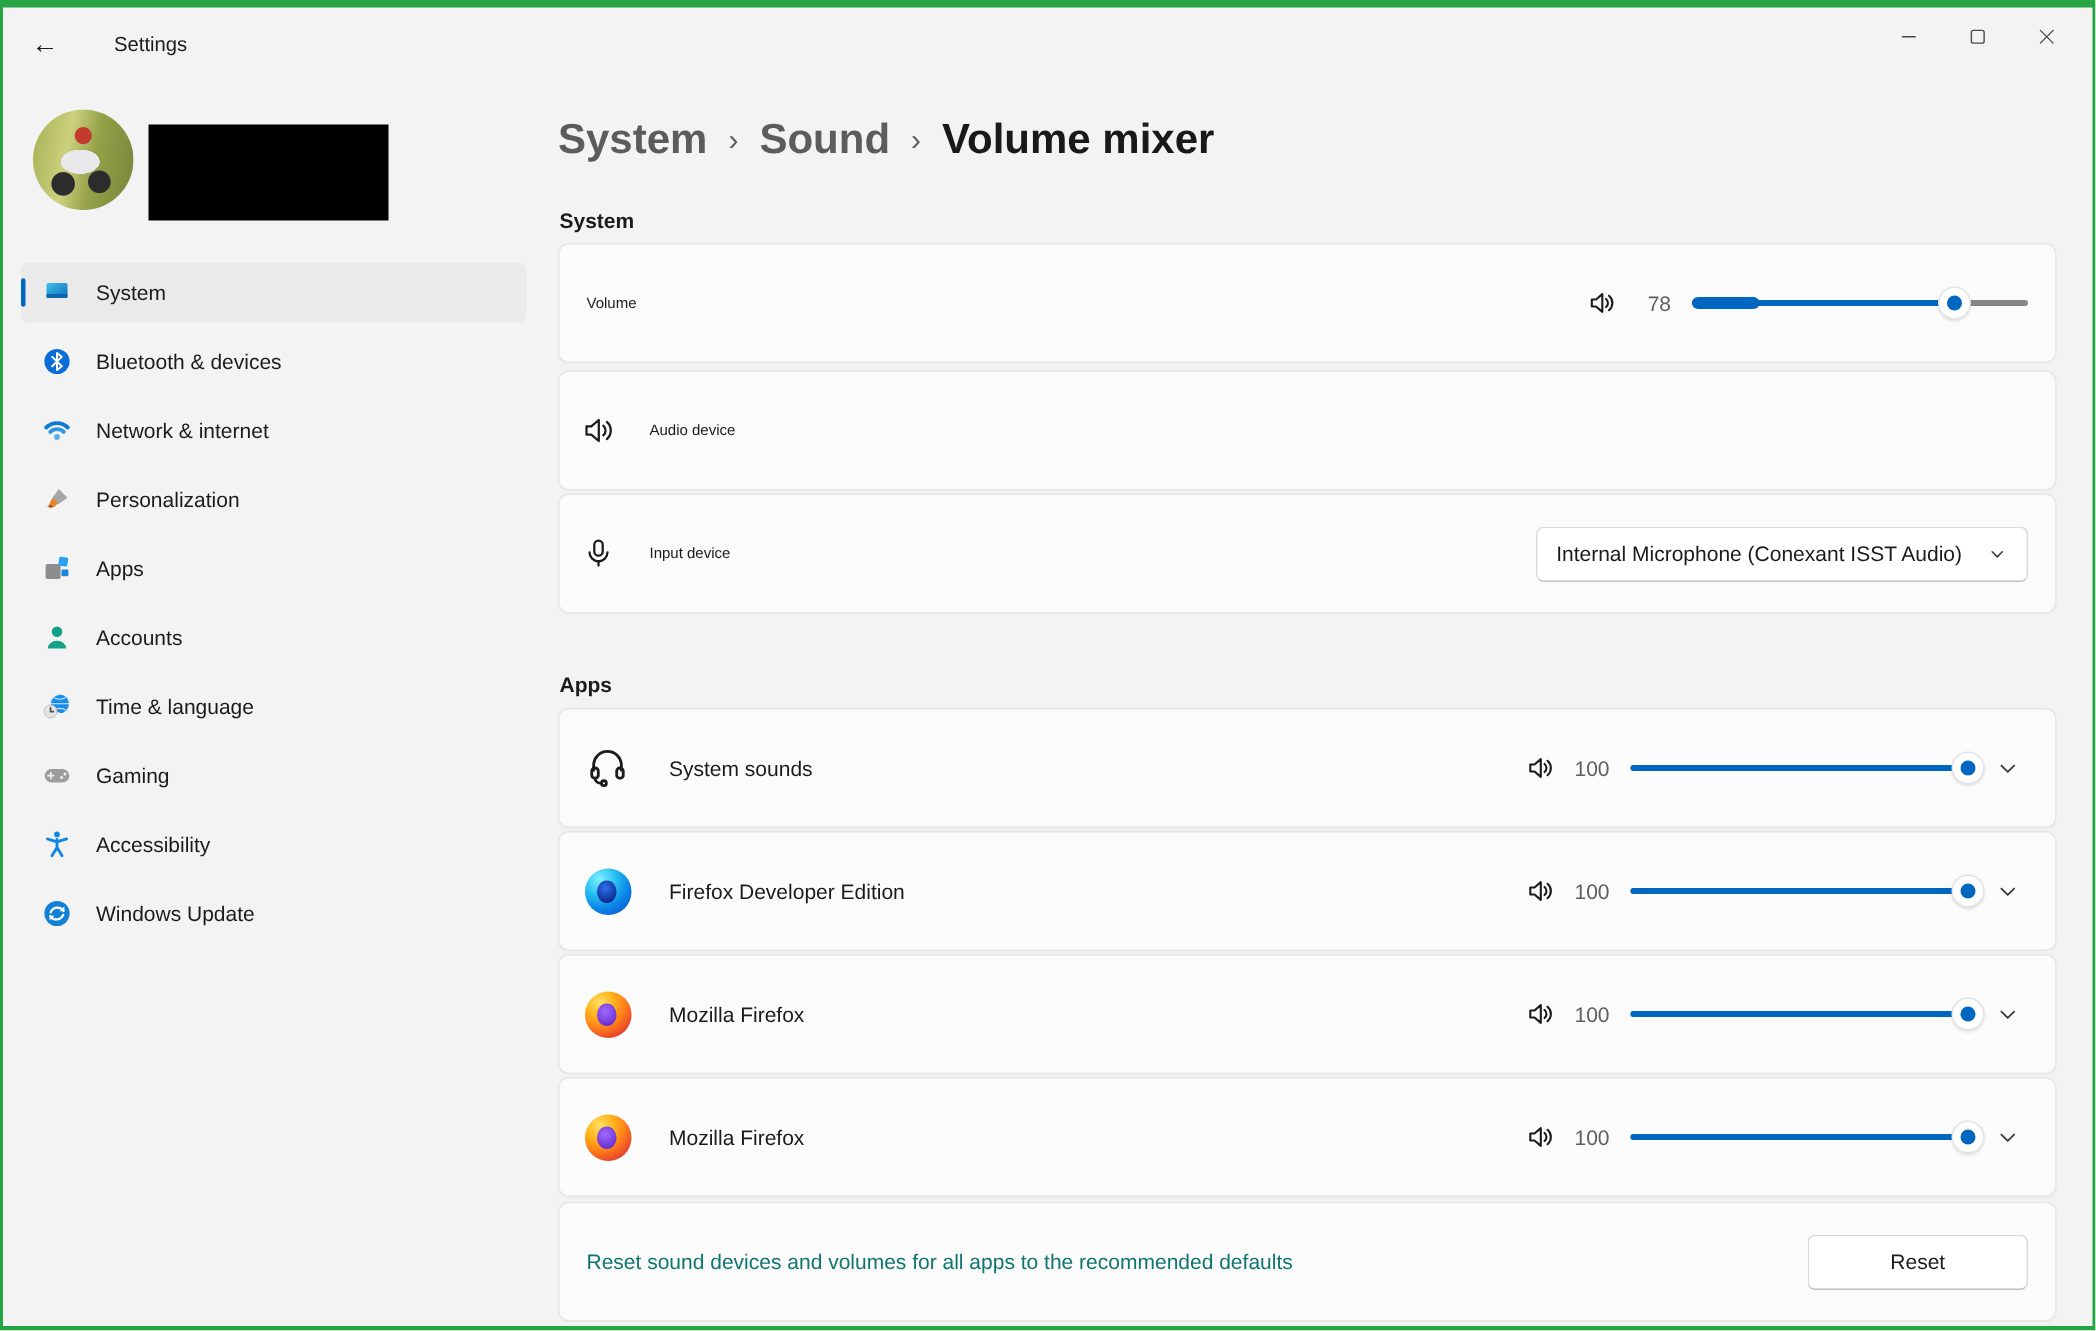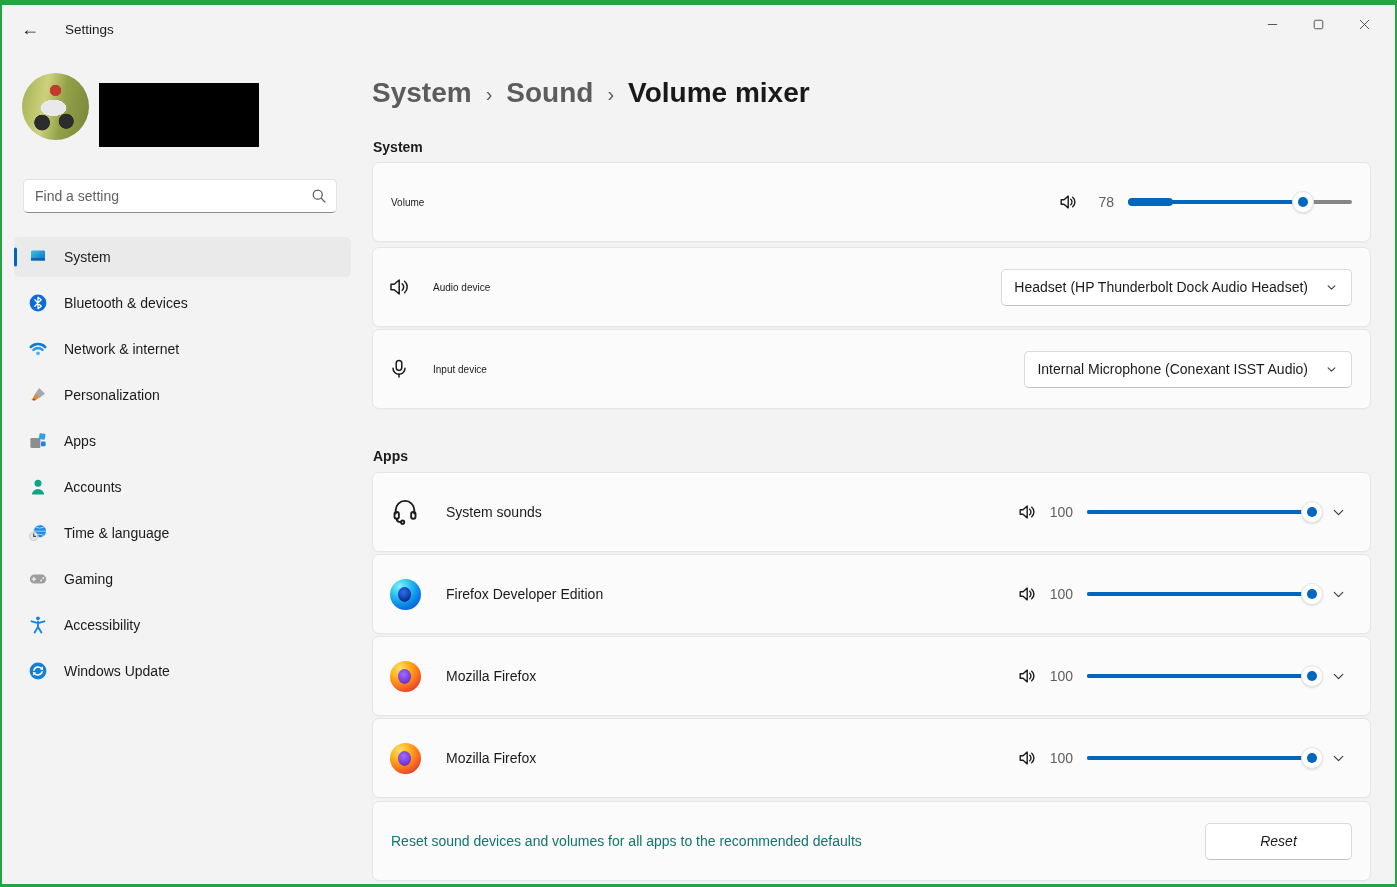--- a/index.html
+++ b/index.html
@@ -15,21 +15,21 @@
     border-width:5px 2px 3px 2px;
     background:#f3f3f3;
     display:flex; flex-direction:column;
   }
   
   .titlebar { height:48px; flex:0 0 48px; display:flex; align-items:center; position:relative; }
   .back-btn {
     width:32px; height:32px; margin-left:12px; border:none; background:transparent;
     font-size:18px; color:#1b1b1b; border-radius:4px; cursor:pointer; line-height:32px;
   }
-  .app-title { font-size:13.5px; margin-left:19px; color:#1b1b1b; }
+  .app-title { font-size:13.5px; margin-left:30px; color:#1b1b1b; }
   .win-controls { position:absolute; right:8px; top:0; height:40px; display:flex; }
   .win-btn { width:46px; height:38px; border:none; background:transparent; display:flex; align-items:center; justify-content:center; cursor:pointer; }
   .win-btn svg { width:17px; height:17px; }
   
   .content { flex:1; display:flex; min-height:0; }
   .sidebar { width:363px; flex:0 0 363px; padding:0 0 0 0; position:relative; }
   .main { flex:1; padding:0 24px 0 7px; min-width:0; }
   
   .user-row { display:flex; align-items:flex-start; margin:20px 0 0 20px; height:78px; }
   .avatar {
@@ -119,21 +119,21 @@
   .ficon.ffdev { background:radial-gradient(circle at 32% 24%, #7ff3ff 0%, #25bdf0 35%, #0a84e8 62%, #0a5bd0 85%, #143a9e 100%); }
   .ficon.ffdev::after { background:radial-gradient(circle at 42% 35%, #2f6ff0, #0c2a8a 75%); }
   .app-name { font-size:14px; margin-left:25px; }
   .expand-btn { width:32px; height:32px; border:none; background:transparent; border-radius:4px; margin-left:10px; display:flex; align-items:center; justify-content:center; cursor:pointer; }
   .expand-btn svg { width:17px; height:17px; }
   
   .reset-desc { font-size:14px; color:#0f766e; }
   .reset-btn {
     margin-left:auto; width:147px; height:37px; background:#fff;
     border:1px solid #dadada; border-bottom-color:#c2c2c2; border-radius:5px;
-    font-size:14px; font-family:inherit; color:#1b1b1b; cursor:pointer;font-style:italic;
+    font-size:14px; font-family:inherit; color:#1b1b1b; cursor:pointer;
   }
 </style>
 </head>
 <body>
 
 <div class="frame">
 
   <div class="titlebar">
     <button class="back-btn">←</button>
     <span class="app-title">Settings</span>
@@ -156,29 +156,20 @@
     </div>
   </div>
 
   <div class="content">
 
     <aside class="sidebar">
       <div class="user-row">
         <div class="avatar"></div>
         <div class="name-redaction"></div>
       </div>
-      <div class="search-wrap">
-        <input class="search-input" type="text" placeholder="Find a setting" style="">
-        <span class="search-icon">
-          <svg viewBox="0 0 20 20" fill="none" stroke="#5c5c5c" stroke-width="1.4" stroke-linecap="round">
-              <circle cx="8.6" cy="8.6" r="5"></circle>
-              <path d="M12.6 12.6 L16.6 16.6"></path>
-            </svg>
-        </span>
-      </div>
       <nav id="nav-list">
           <div class="nav-item selected">
           <span class="accent-bar"></span>
           <span class="nav-icon">
               <svg viewBox="0 0 20 20">
                 <defs>
                   <linearGradient id="g-sys" x1="0" y1="0" x2="1" y2="1">
                     <stop offset="0" stop-color="#3fc1e9"></stop>
                     <stop offset="1" stop-color="#0f6cbd"></stop>
                   </linearGradient>
@@ -327,30 +318,20 @@
 
       <div class="card row-80 device-card">
         <span class="glyph-24">
           <svg viewBox="0 0 24 24" fill="none" stroke="#1b1b1b" stroke-width="1.5" stroke-linecap="round" stroke-linejoin="round">
               <path d="M4 9.3 H7.2 L12.2 5 V19 L7.2 14.7 H4 Z"></path>
               <path d="M15.2 8.8 a4.2 4.2 0 0 1 0 6.4"></path>
               <path d="M17.6 6.3 a7.6 7.6 0 0 1 0 11.4"></path>
             </svg>
         </span>
         <span class="row-label">Audio device</span>
-        <div class="right-group">
-          <div class="dropdown">
-            <span>Headset (HP Thunderbolt Dock Audio Headset)</span>
-            <span class="dd-chevron">
-              <svg viewBox="0 0 20 20" fill="none" stroke="#3b3b3b" stroke-width="1.4" stroke-linecap="round" stroke-linejoin="round">
-                  <path d="M5.5 7.8 L10 12.3 L14.5 7.8"></path>
-                </svg>
-            </span>
-          </div>
-        </div>
       </div>
 
       <div class="card row-80 device-card">
         <span class="glyph-24">
           <svg viewBox="0 0 24 24" fill="none" stroke="#1b1b1b" stroke-width="1.5" stroke-linecap="round" stroke-linejoin="round">
               <rect x="9.2" y="3.4" width="5.6" height="10" rx="2.8"></rect>
               <path d="M6 11.2 a6 6 0 0 0 12 0"></path>
               <path d="M12 17.2 V20"></path>
             </svg>
         </span>

